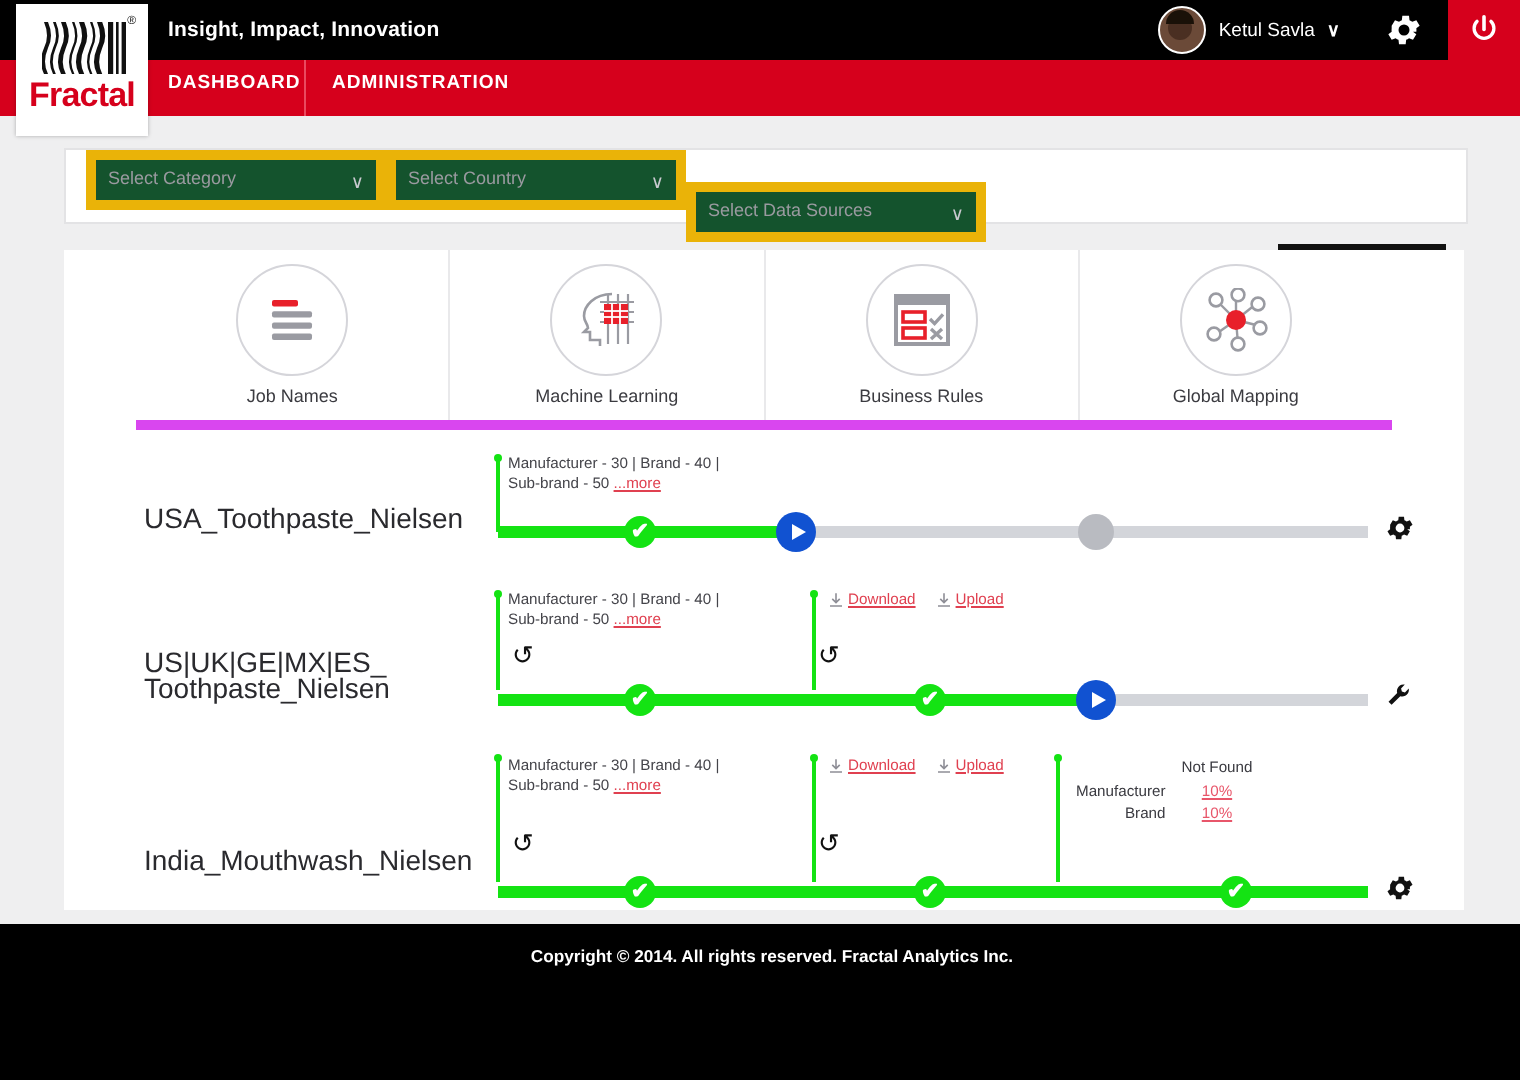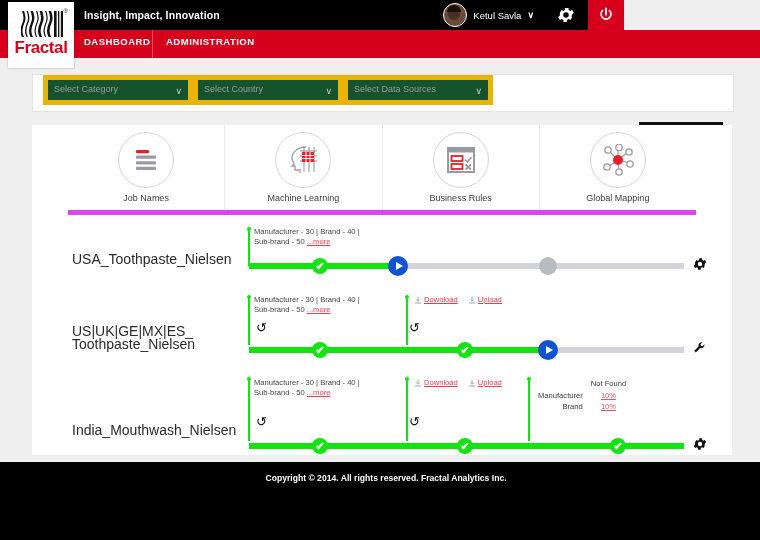--- a/index.html
+++ b/index.html
@@ -14,21 +14,21 @@
   }
   #app {
     position: absolute; left: 0; top: 0;
     width: 760px; height: 540px;
     background: #efeff0;
   }
 
   
   .topbar {
     position: absolute; left: 0; top: 0;
-    width: 624px; height: 30px;
+    width: 760px; height: 30px;
     background: #000000;
   }
   .tagline {
     position: absolute; left: 84px; top: 9px;
     color: #ffffff; font-size: 10.5px; font-weight: bold;
     letter-spacing: .1px;
     white-space: nowrap;
   }
   .navbar {
     position: absolute; left: 0; top: 30px;
@@ -125,21 +125,21 @@
   .sel .lbl {
     position: absolute; left: 6px; top: 4px;
     font-size: 9px; color: #9a9aa0; white-space: nowrap;
   }
   .sel .chev {
     position: absolute; right: 6px; top: 6px;
     color: #c9c9cf; font-size: 9px;
   }
   .sel.s0 { left: 10px;  width: 140px; }
   .sel.s1 { left: 160px; width: 140px; }
-  .sel.s2 { left: 310px; width: 140px; }
+  .sel.s2 { left: 310px; width: 140px; margin-top: 16px; }
   .createnew {
     position: absolute; right: 10px; top: 7px;
     height: 21px; padding: 0 10px;
     background: #111111; color: #ffffff;
     font-size: 9px; font-weight: bold; letter-spacing: .4px;
     display: flex; align-items: center; justify-content: center;
     cursor: pointer; border: none;
     font-family: "Liberation Sans", sans-serif;
     margin-top: 40px;
   }

